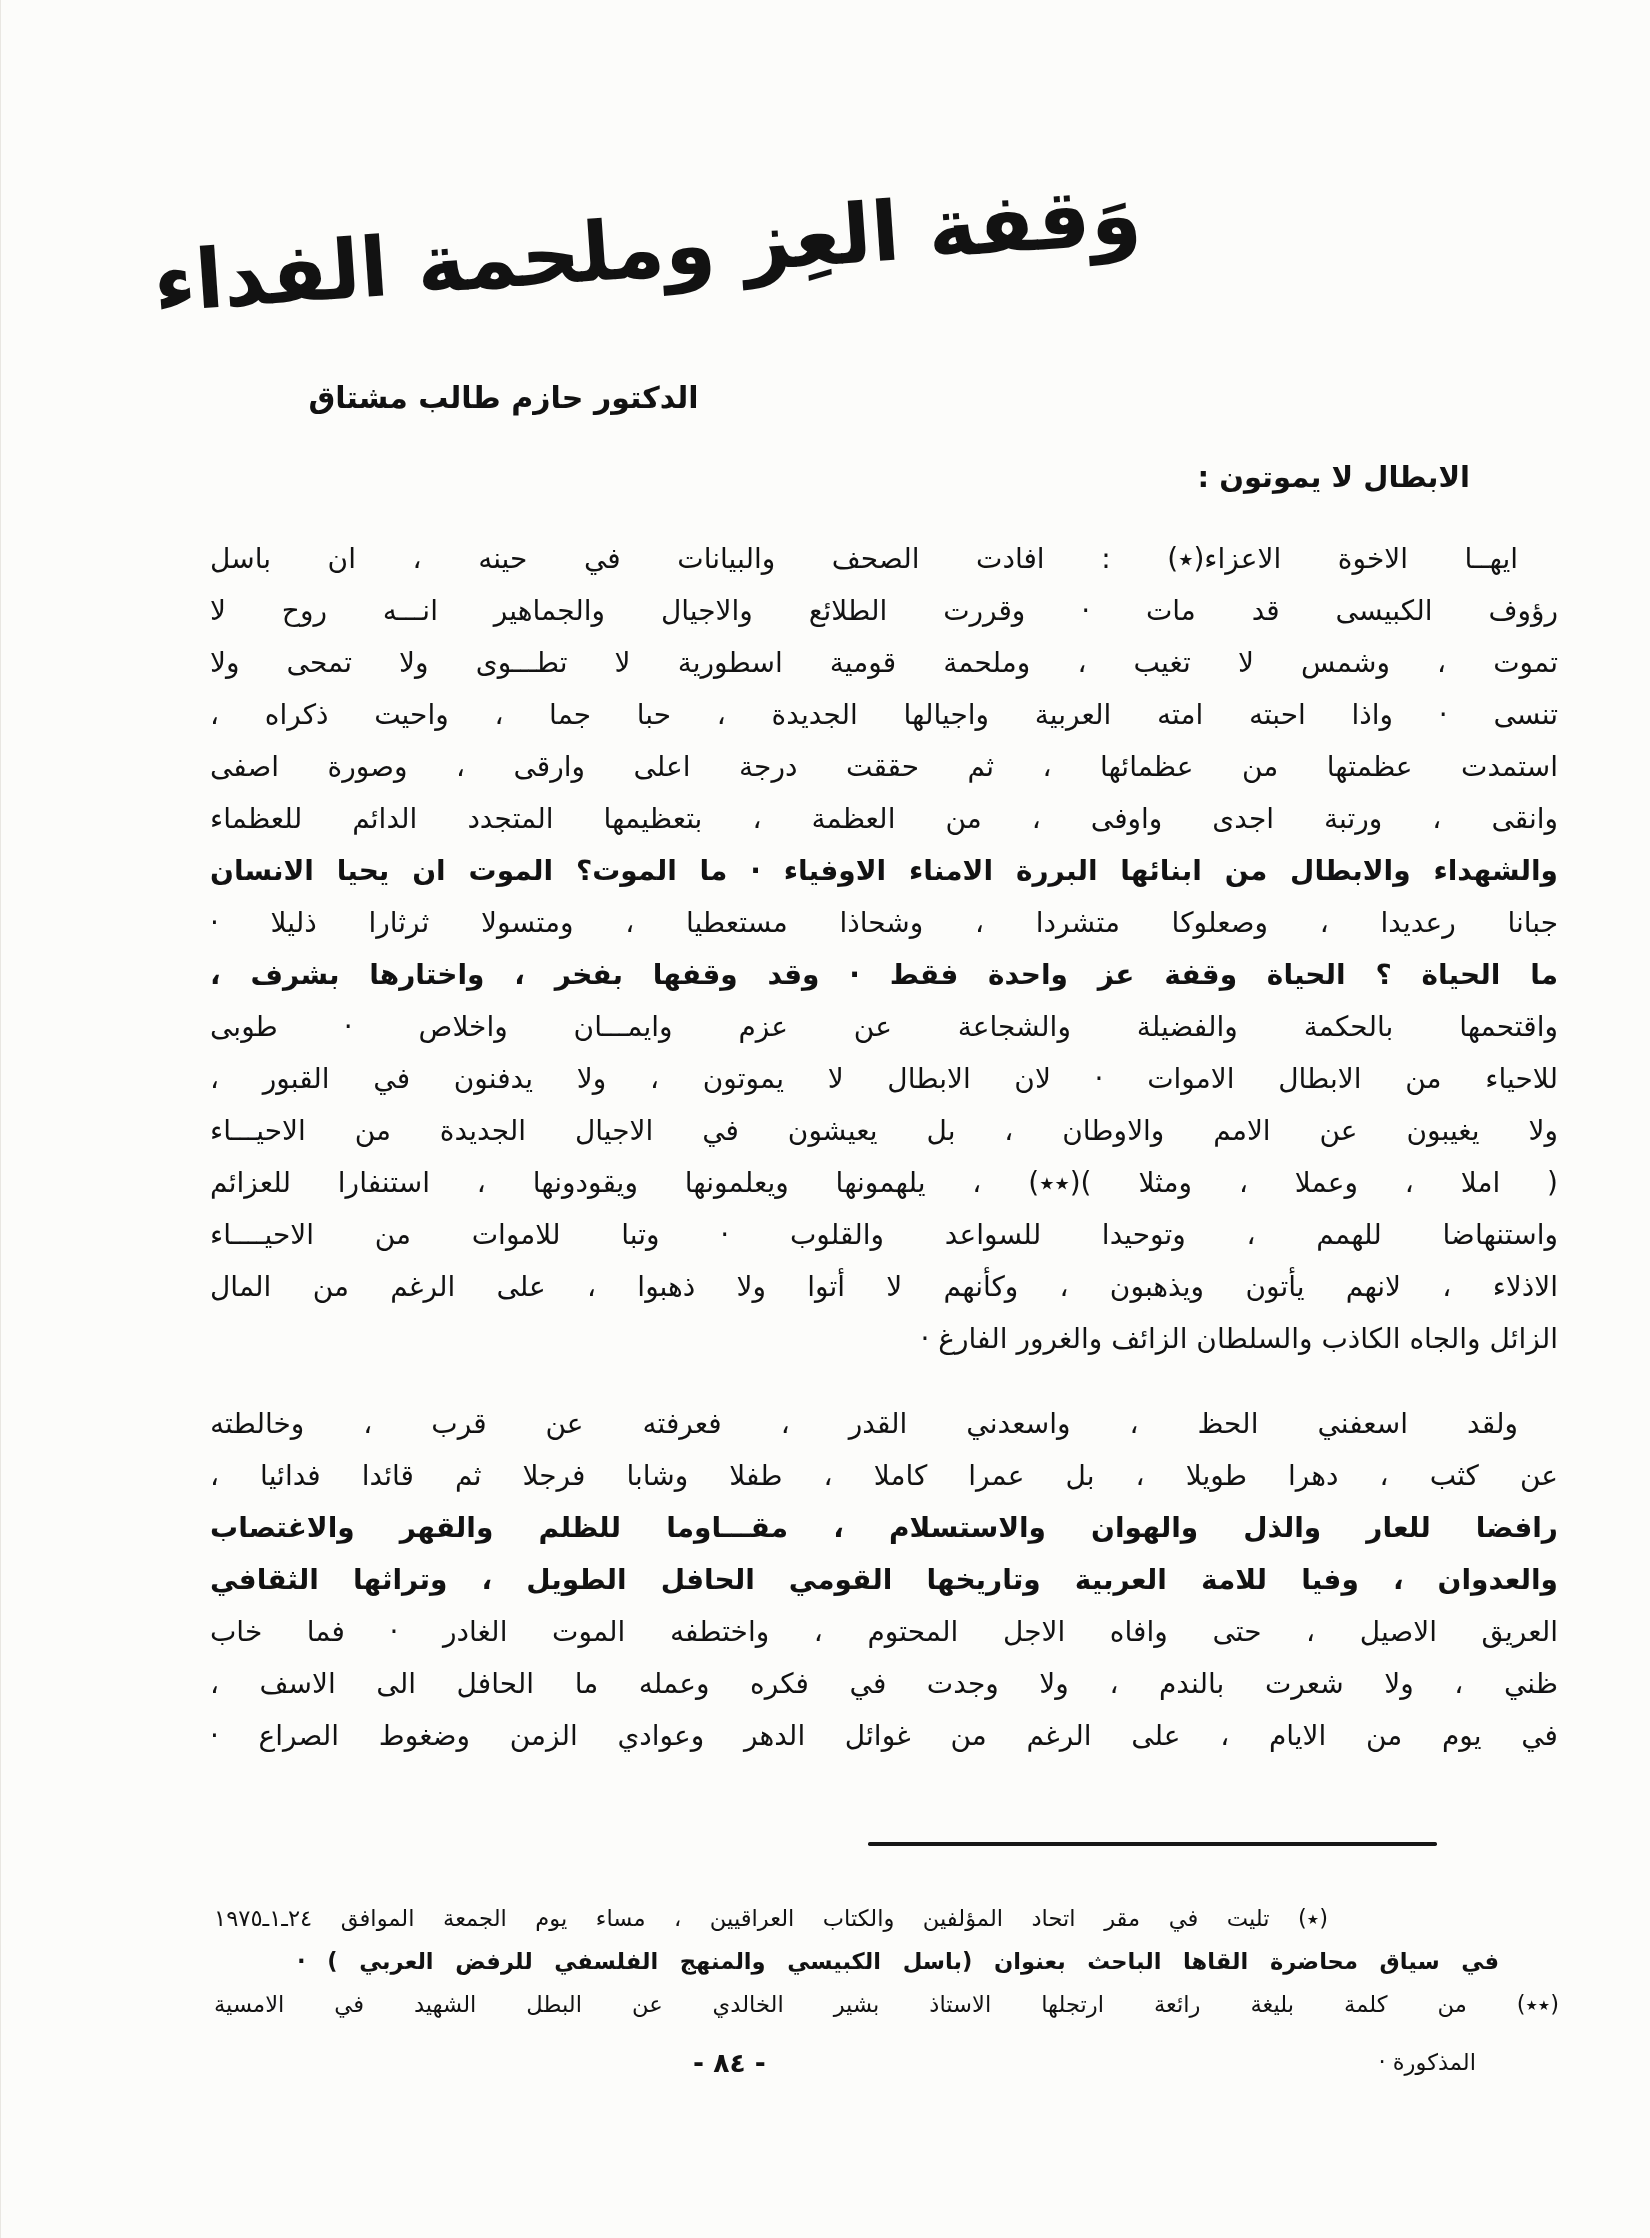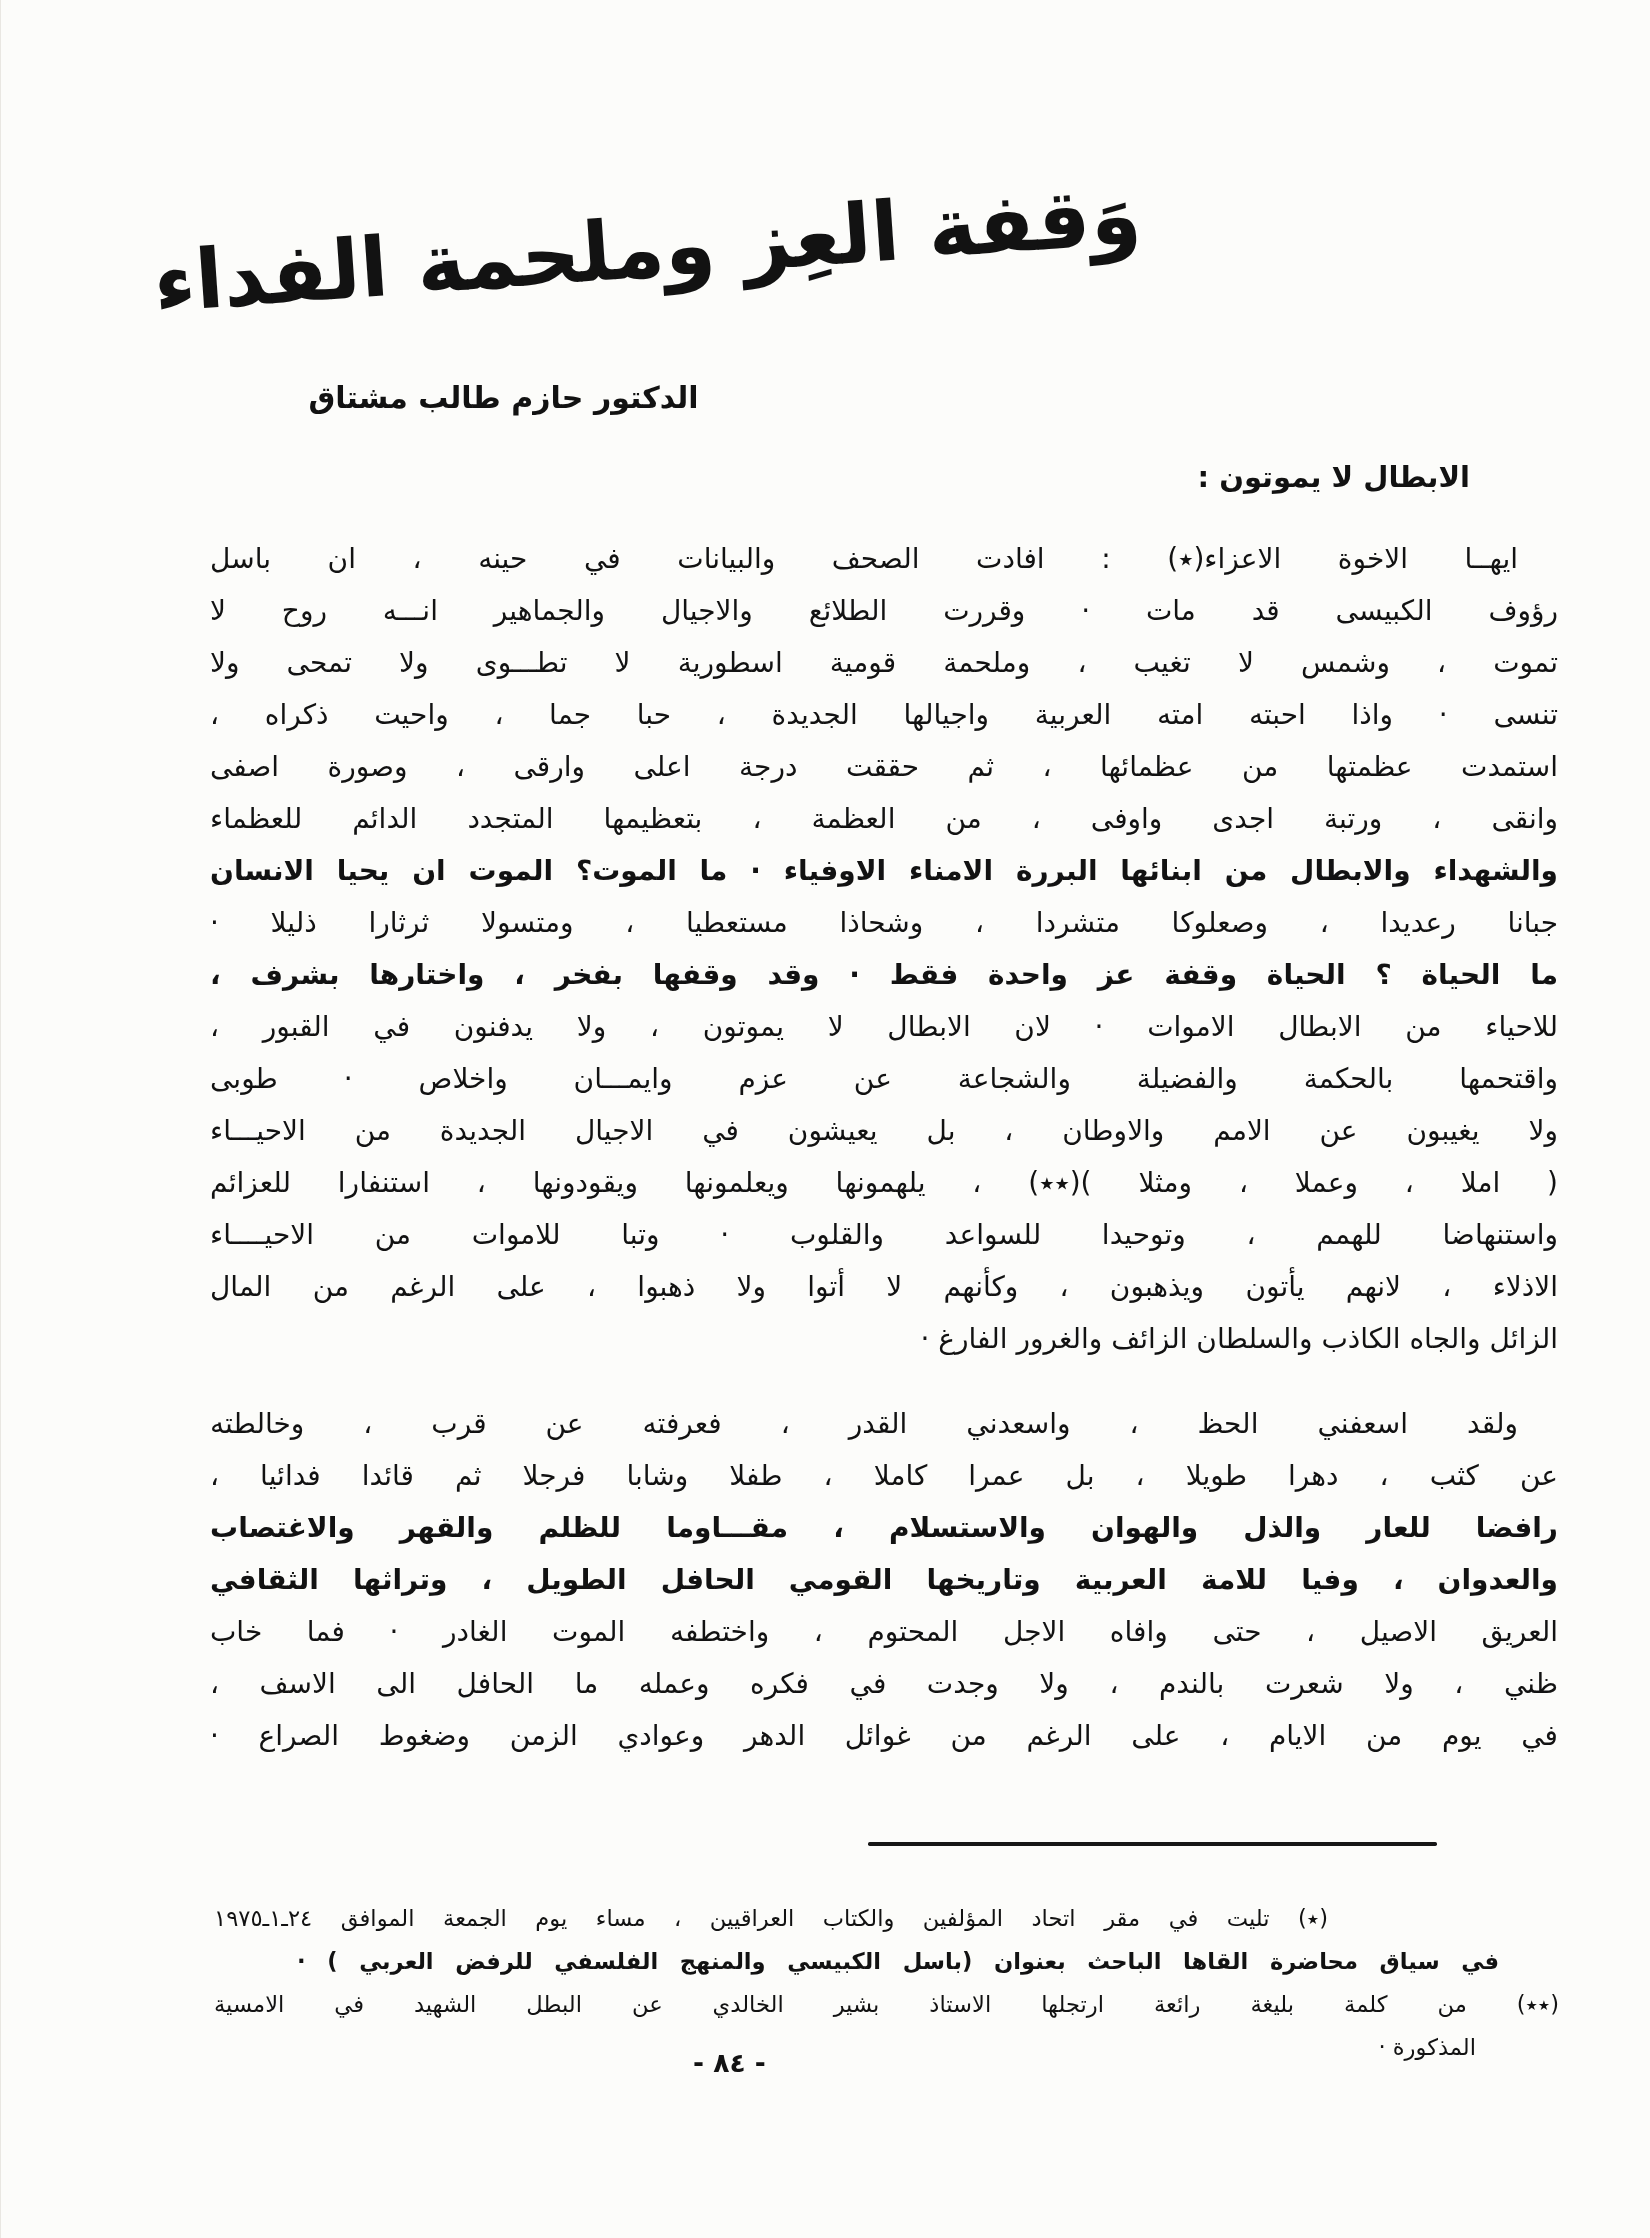--- a/index.html
+++ b/index.html
@@ -52,21 +52,21 @@
     position:absolute;left:213px;top:1897px;width:1345px;
     font-size:22.6px;
   }
   .fnline{
     height:43px;line-height:43px;
     white-space:nowrap;
   }
   .fnline.fn1{margin-right:231px;text-align:justify;text-align-last:justify;}
   .fnline.fn2{margin-right:60px;margin-left:83px;text-align:justify;text-align-last:justify;}
   .fnline.fn3{text-align:justify;text-align-last:justify;}
-  .fnline.fn4{text-align:left;text-align-last:right;padding-left:0;margin-right:83px;}
+  .fnline.fn4{text-align:left;text-align-last:right;padding-left:0;margin-right:83px;margin-top:15px;}
   .page-number{
     position:absolute;left:692px;top:2047px;width:232px;
     font-size:26.5px;font-weight:bold;text-align:left;letter-spacing:4.4px;
   }
 </style>
 </head>
 <body>
 
 <div class="page">
 
@@ -79,22 +79,22 @@
   <div class="body-block">
     <div class="bline indent">ايهــا الاخوة الاعزاء(٭) : افادت الصحف والبيانات في حينه ، ان باسل</div>
     <div class="bline">رؤوف الكبيسى قد مات · وقررت الطلائع والاجيال والجماهير انـــه روح لا</div>
     <div class="bline">تموت ، وشمس لا تغيب ، وملحمة قومية اسطورية لا تطـــوى ولا تمحى ولا</div>
     <div class="bline">تنسى · واذا احبته امته العربية واجيالها الجديدة ، حبا جما ، واحيت ذكراه ،</div>
     <div class="bline">استمدت عظمتها من عظمائها ، ثم حققت درجة اعلى وارقى ، وصورة اصفى</div>
     <div class="bline">وانقى ، ورتبة اجدى واوفى ، من العظمة ، بتعظيمها المتجدد الدائم للعظماء</div>
     <div class="bline bold">والشهداء والابطال من ابنائها البررة الامناء الاوفياء · ما الموت؟ الموت ان يحيا الانسان</div>
     <div class="bline">جبانا رعديدا ، وصعلوكا متشردا ، وشحاذا مستعطيا ، ومتسولا ثرثارا ذليلا ·</div>
     <div class="bline bold">ما الحياة ؟ الحياة وقفة عز واحدة فقط · وقد وقفها بفخر ، واختارها بشرف ،</div>
+    <div class="bline">واقتحمها بالحكمة والفضيلة والشجاعة عن عزم وايمـــان واخلاص · طوبى</div>
     <div class="bline">للاحياء من الابطال الاموات · لان الابطال لا يموتون ، ولا يدفنون في القبور ،</div>
-    <div class="bline">واقتحمها بالحكمة والفضيلة والشجاعة عن عزم وايمـــان واخلاص · طوبى</div>
     <div class="bline">ولا يغيبون عن الامم والاوطان ، بل يعيشون في الاجيال الجديدة من الاحيـــاء</div>
     <div class="bline">( املا ، وعملا ، ومثلا )(٭٭) ، يلهمونها ويعلمونها ويقودونها ، استنفارا للعزائم</div>
     <div class="bline">واستنهاضا للهمم ، وتوحيدا للسواعد والقلوب · وتبا للاموات من الاحيــــاء</div>
     <div class="bline">الاذلاء ، لانهم يأتون ويذهبون ، وكأنهم لا أتوا ولا ذهبوا ، على الرغم من المال</div>
     <div class="bline endline">الزائل والجاه الكاذب والسلطان الزائف والغرور الفارغ ·</div>
     <div class="bline indent para-gap">ولقد اسعفني الحظ ، واسعدني القدر ، فعرفته عن قرب ، وخالطته</div>
     <div class="bline">عن كثب ، دهرا طويلا ، بل عمرا كاملا ، طفلا وشابا فرجلا ثم قائدا فدائيا ،</div>
     <div class="bline bold">رافضا للعار والذل والهوان والاستسلام ، مقـــاوما للظلم والقهر والاغتصاب</div>
     <div class="bline bold">والعدوان ، وفيا للامة العربية وتاريخها القومي الحافل الطويل ، وتراثها الثقافي</div>
     <div class="bline">العريق الاصيل ، حتى وافاه الاجل المحتوم ، واختطفه الموت الغادر · فما خاب</div>

